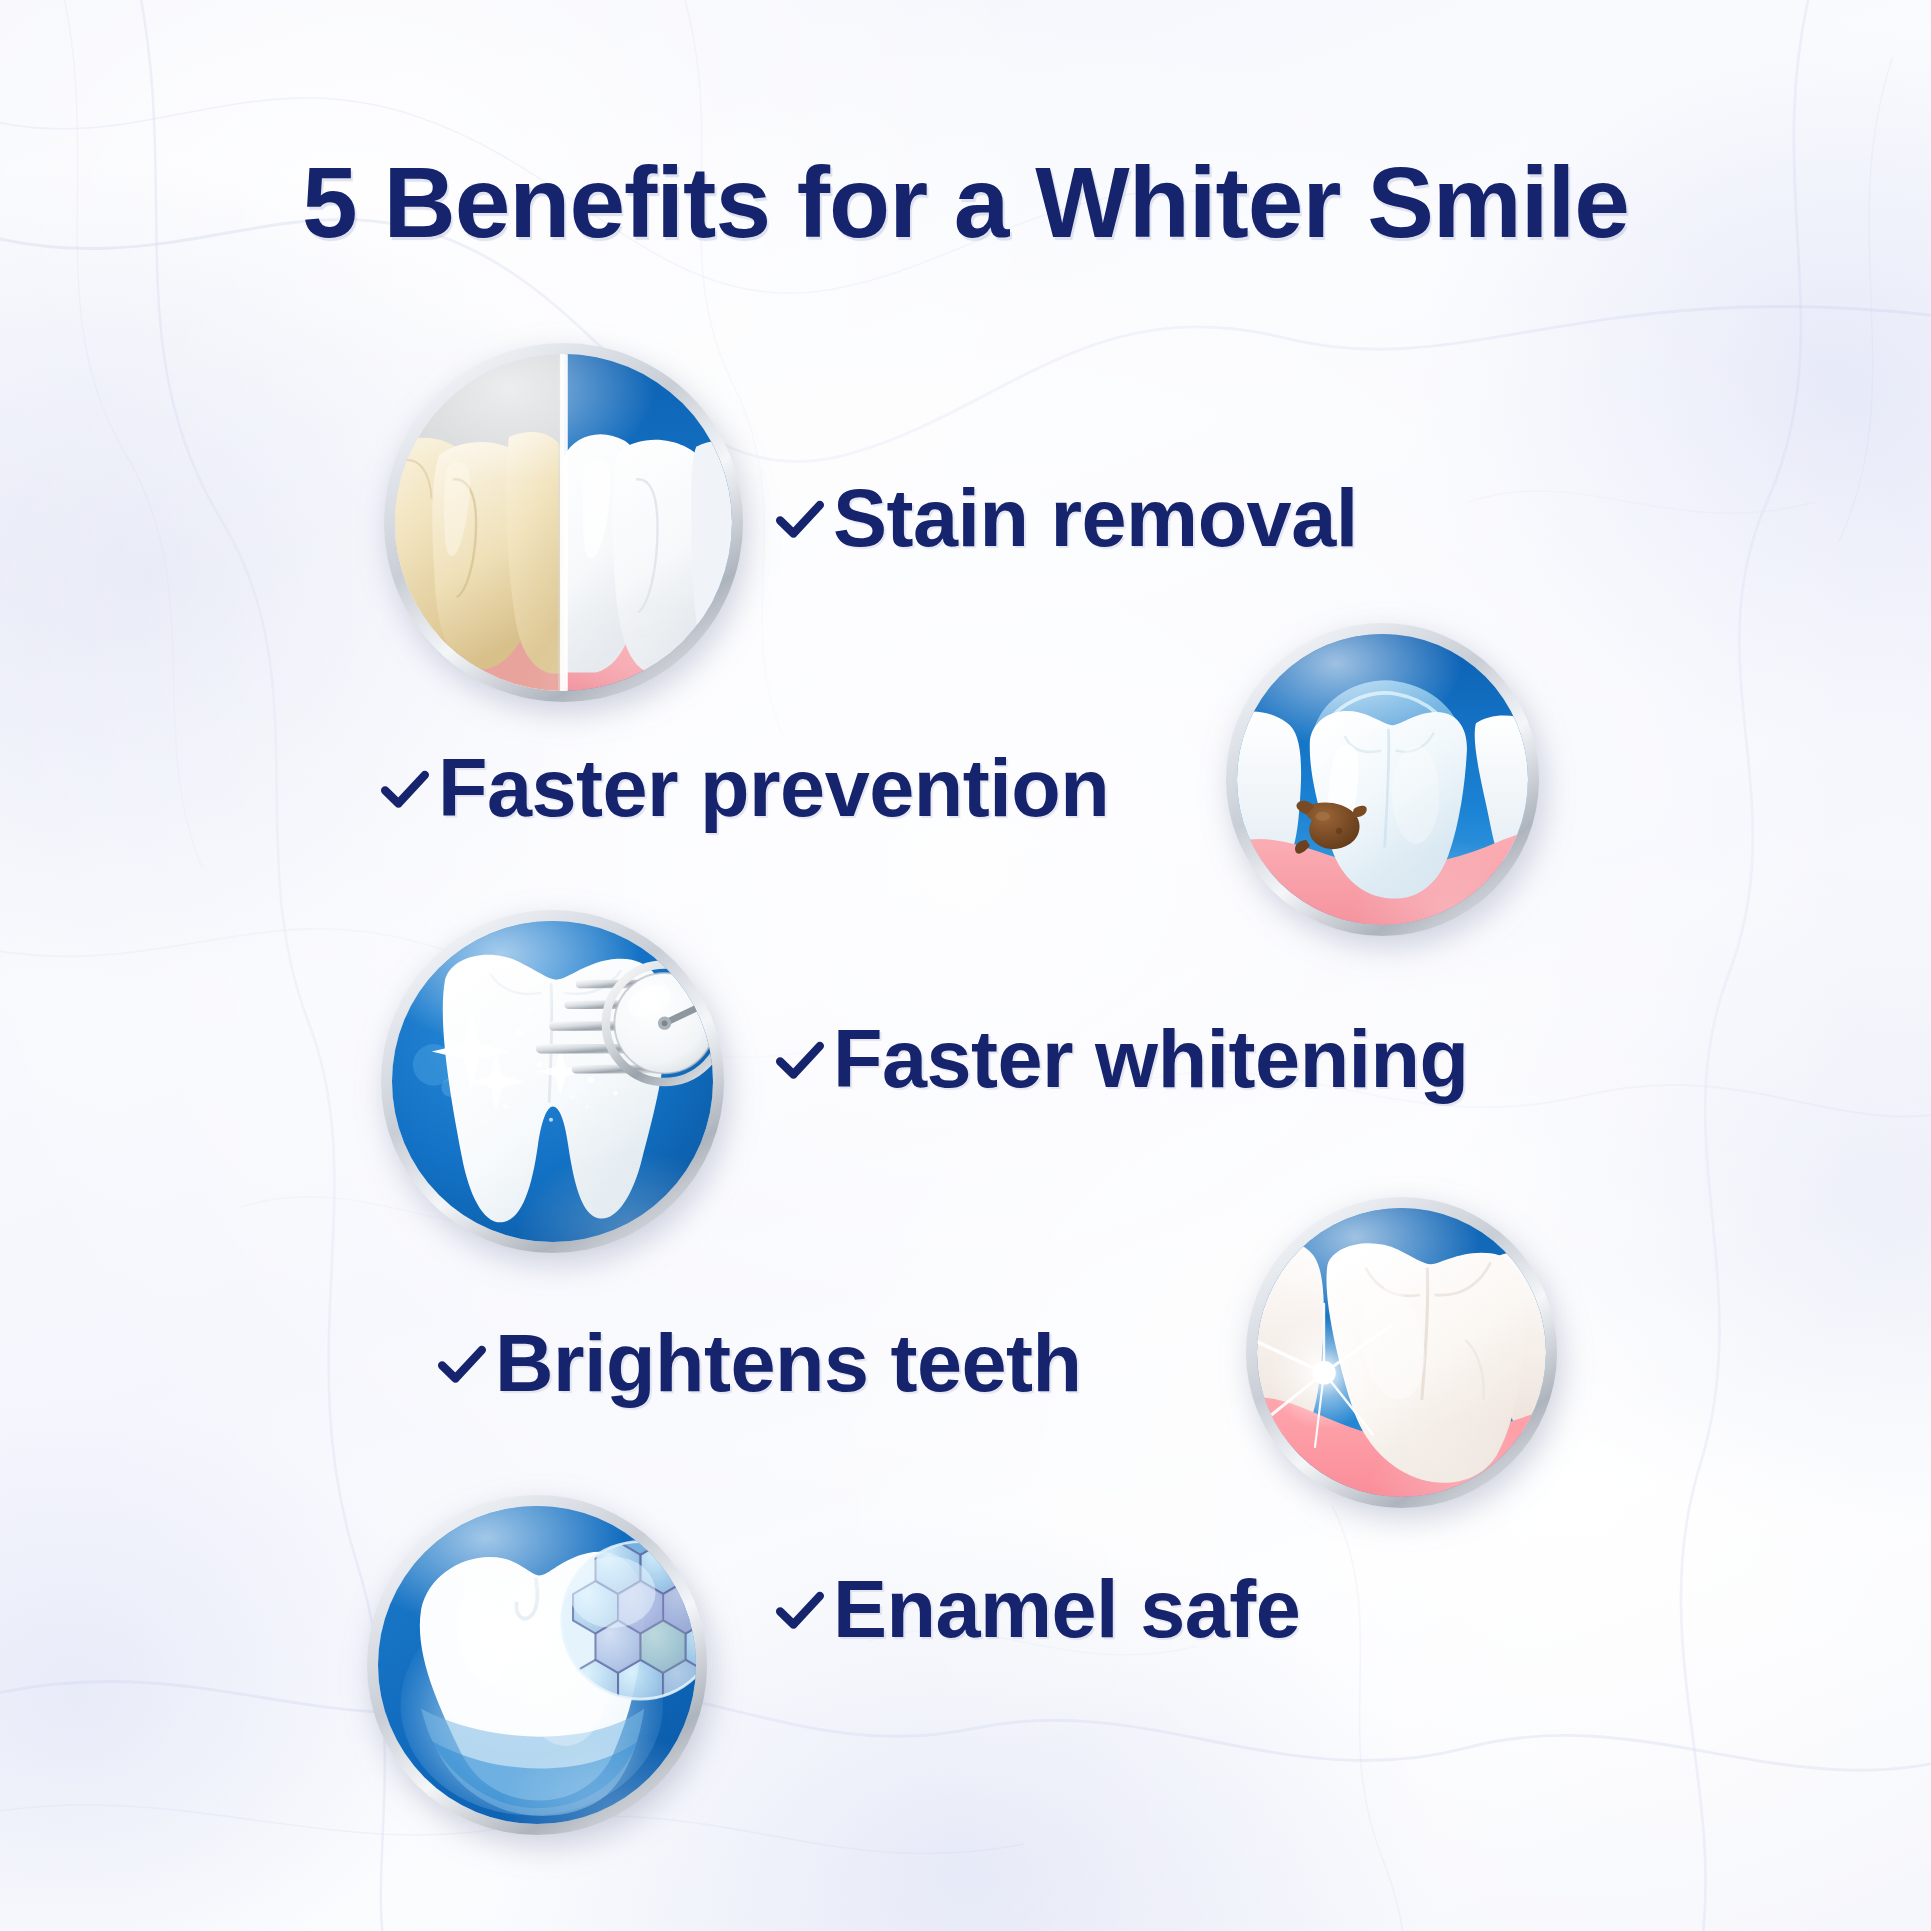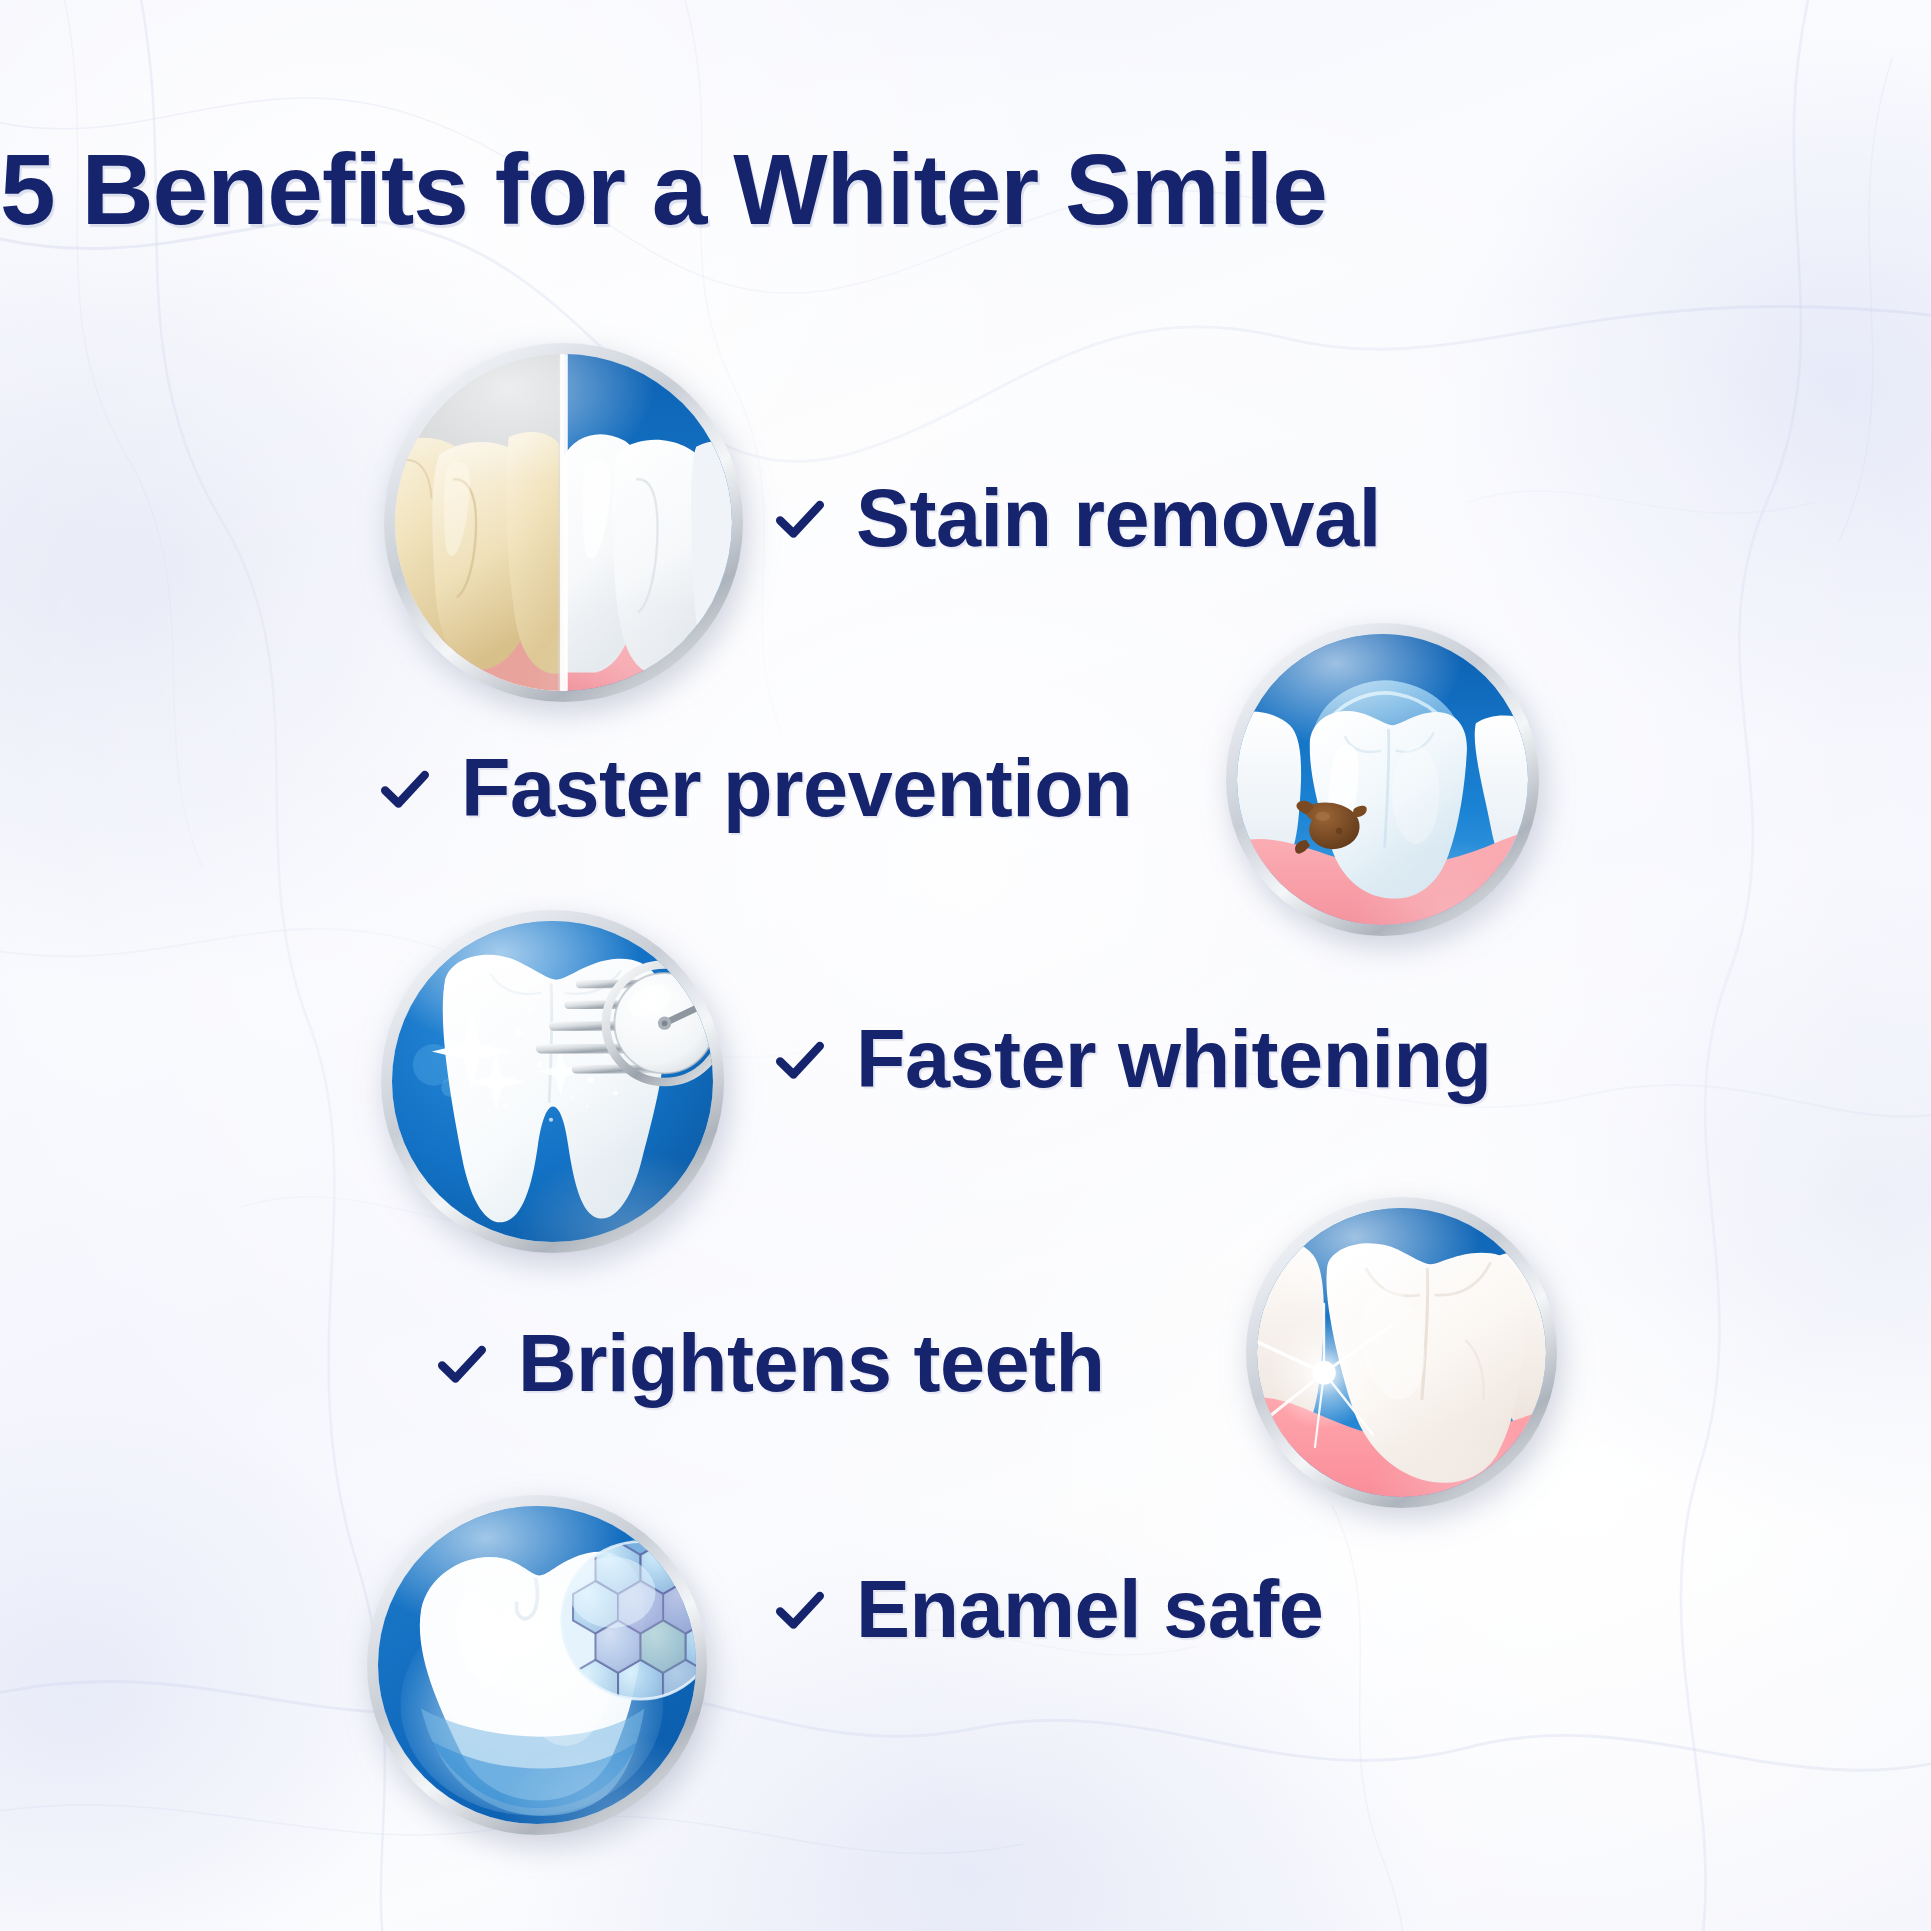--- a/index.html
+++ b/index.html
@@ -49,40 +49,40 @@
     position: absolute;
     inset: 0;
     background: radial-gradient(ellipse 70% 60% at 50% 45%, rgba(255,255,255,0.86), rgba(255,255,255,0) 78%);
   }
 
   
   .title {
     position: absolute;
     left: 0;
     right: 0;
-    top: 132px;
-    text-align: left;
+    top: 145px;
+    text-align: center;
     font-size: 100px;
     font-weight: 700;
     letter-spacing: -1px;
     color: #16246e;
     text-shadow: 1.9px 2.9px 1px rgba(120,130,180,0.22);
     white-space: nowrap;
   }
 
   
   .benefit {
     position: absolute;
     display: flex;
     align-items: center;
   }
   .benefit-label {
     display: flex;
     align-items: center;
-    gap: 28px;
+    gap: 5px;
     white-space: nowrap;
   }
   .benefit-text {
     font-size: 81px;
     font-weight: 700;
     color: #16246e;
     letter-spacing: -0.5px;
     text-shadow: 1.9px 1.9px 1px rgba(120,130,180,0.18);
     line-height: 1;
   }

